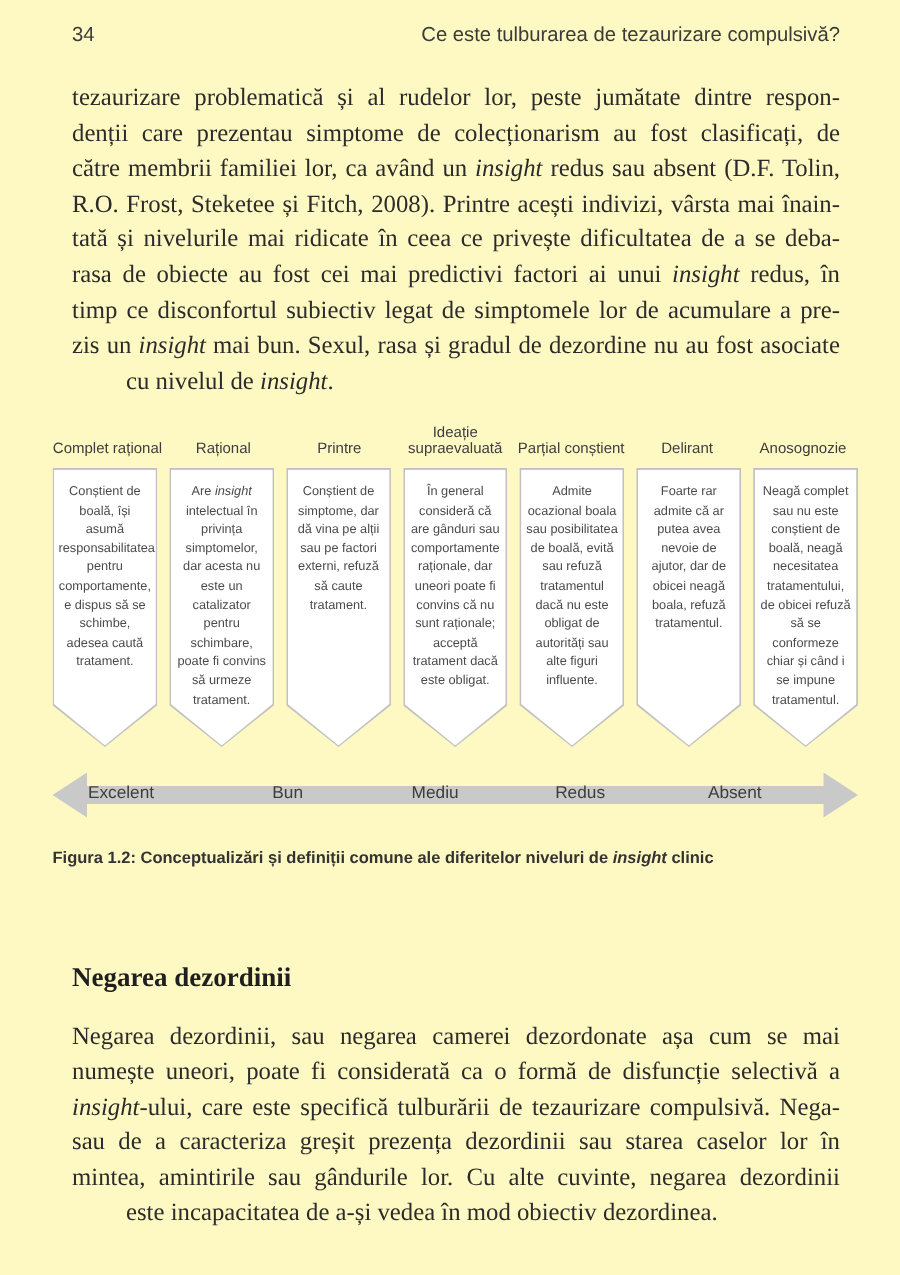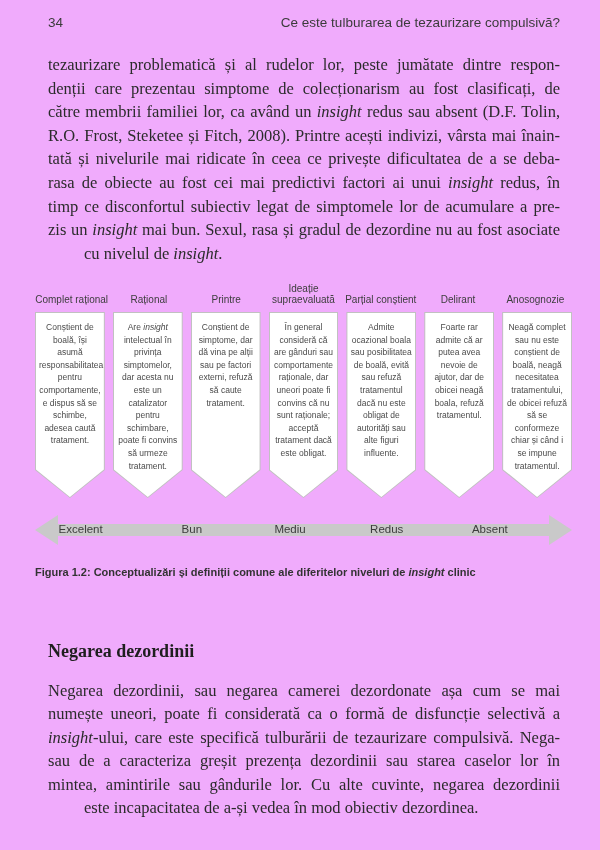--- a/index.html
+++ b/index.html
@@ -1,16 +1,16 @@
 <!DOCTYPE html>
 <html><head>
 <meta charset="utf-8">
 <style>
   html,body{margin:0;padding:0;background:#ffffff;}
-  .page{position:relative;width:600px;height:850px;background:#f0abfc;overflow:hidden;
+  .page{position:relative;width:600px;height:850px;background:#fef9c3;overflow:hidden;
         font-family:"Liberation Serif", serif;color:#2e2e2e;}
 
   
   .runhead{position:absolute;top:15px;left:48px;right:40px;display:flex;
            justify-content:space-between;align-items:baseline;
            font-family:"Liberation Sans", sans-serif;font-size:13.5px;color:#3b3b3b;}
 
   
   .para{position:absolute;left:48px;right:40px;font-size:16.5px;color:#2b2b2b;}
   .para1{top:53px;line-height:23.6px;}
@@ -18,21 +18,21 @@
   .jline{text-align:justify;text-align-last:justify;}
   .lline{text-align:left;margin-left:36px;}
   .para i{font-style:italic;}
 
   
   .figure{position:absolute;top:271px;left:35px;width:537px;
           font-family:"Liberation Sans", sans-serif;}
   .fig-head{display:flex;gap:4px;align-items:flex-end;height:36px;margin-bottom:5px;}
   .fig-head-cell{flex:1;text-align:center;font-size:10px;line-height:11px;
                  color:#3d3d3d;padding-bottom:2px;}
-  .fig-cols{display:flex;gap:8px;height:186px;justify-content:flex-end;}
+  .fig-cols{display:flex;gap:8px;height:186px;}
   .pennant{flex:1;position:relative;}
   .pennant-border{position:absolute;inset:0;background:#c1c1c1;
         clip-path:polygon(0 0,100% 0,100% 85%,50% 100%,0 85%);}
   .pennant-fill{position:absolute;inset:1px;background:#ffffff;
         clip-path:polygon(0 0,100% 0,100% 85%,50% 100%,0 85%);}
   .pennant-text{position:absolute;top:9px;left:4px;right:4px;text-align:center;
         font-size:8.5px;line-height:12.6px;color:#4a4a4a;}
   .pennant-text i{font-style:italic;}
 
   

